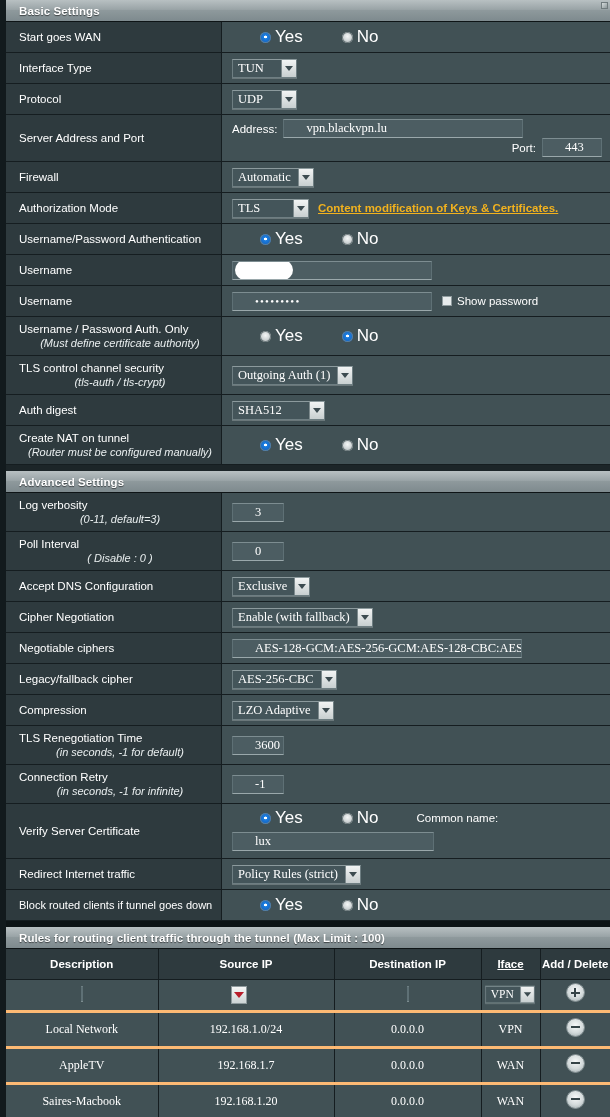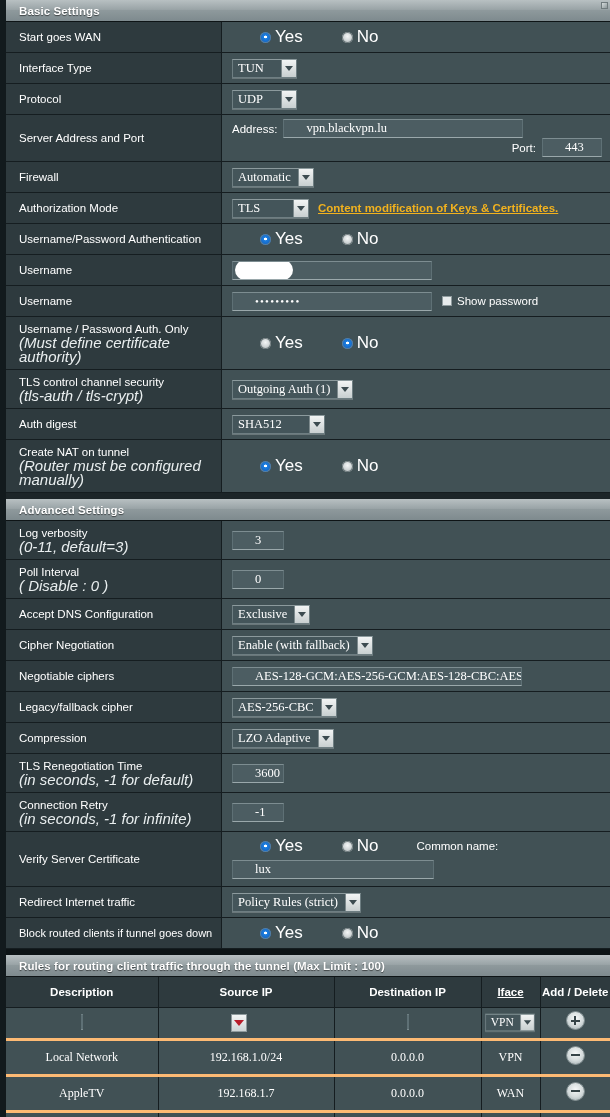--- a/index.html
+++ b/index.html
@@ -59,23 +59,24 @@
     color: #ffffff;
     font-size: 11.5px;
     padding: 7px 0 7px 13px;
     line-height: 14px;
     display: flex;
     flex-direction: column;
     justify-content: center;
   }
   .row .lbl .sub {
     font-style: italic;
-    font-size: 15px;
+    font-size: 11px;
     font-weight: normal;
     color: #e9eeef;
+    text-align: center;
   }
   .row .val {
     flex: 1 1 auto;
     display: flex;
     align-items: center;
     padding: 4px 0 4px 10px;
     flex-wrap: wrap;
     gap: 0px;
   }
   .row.two-line .lbl { padding-top: 5px; padding-bottom: 5px; }

